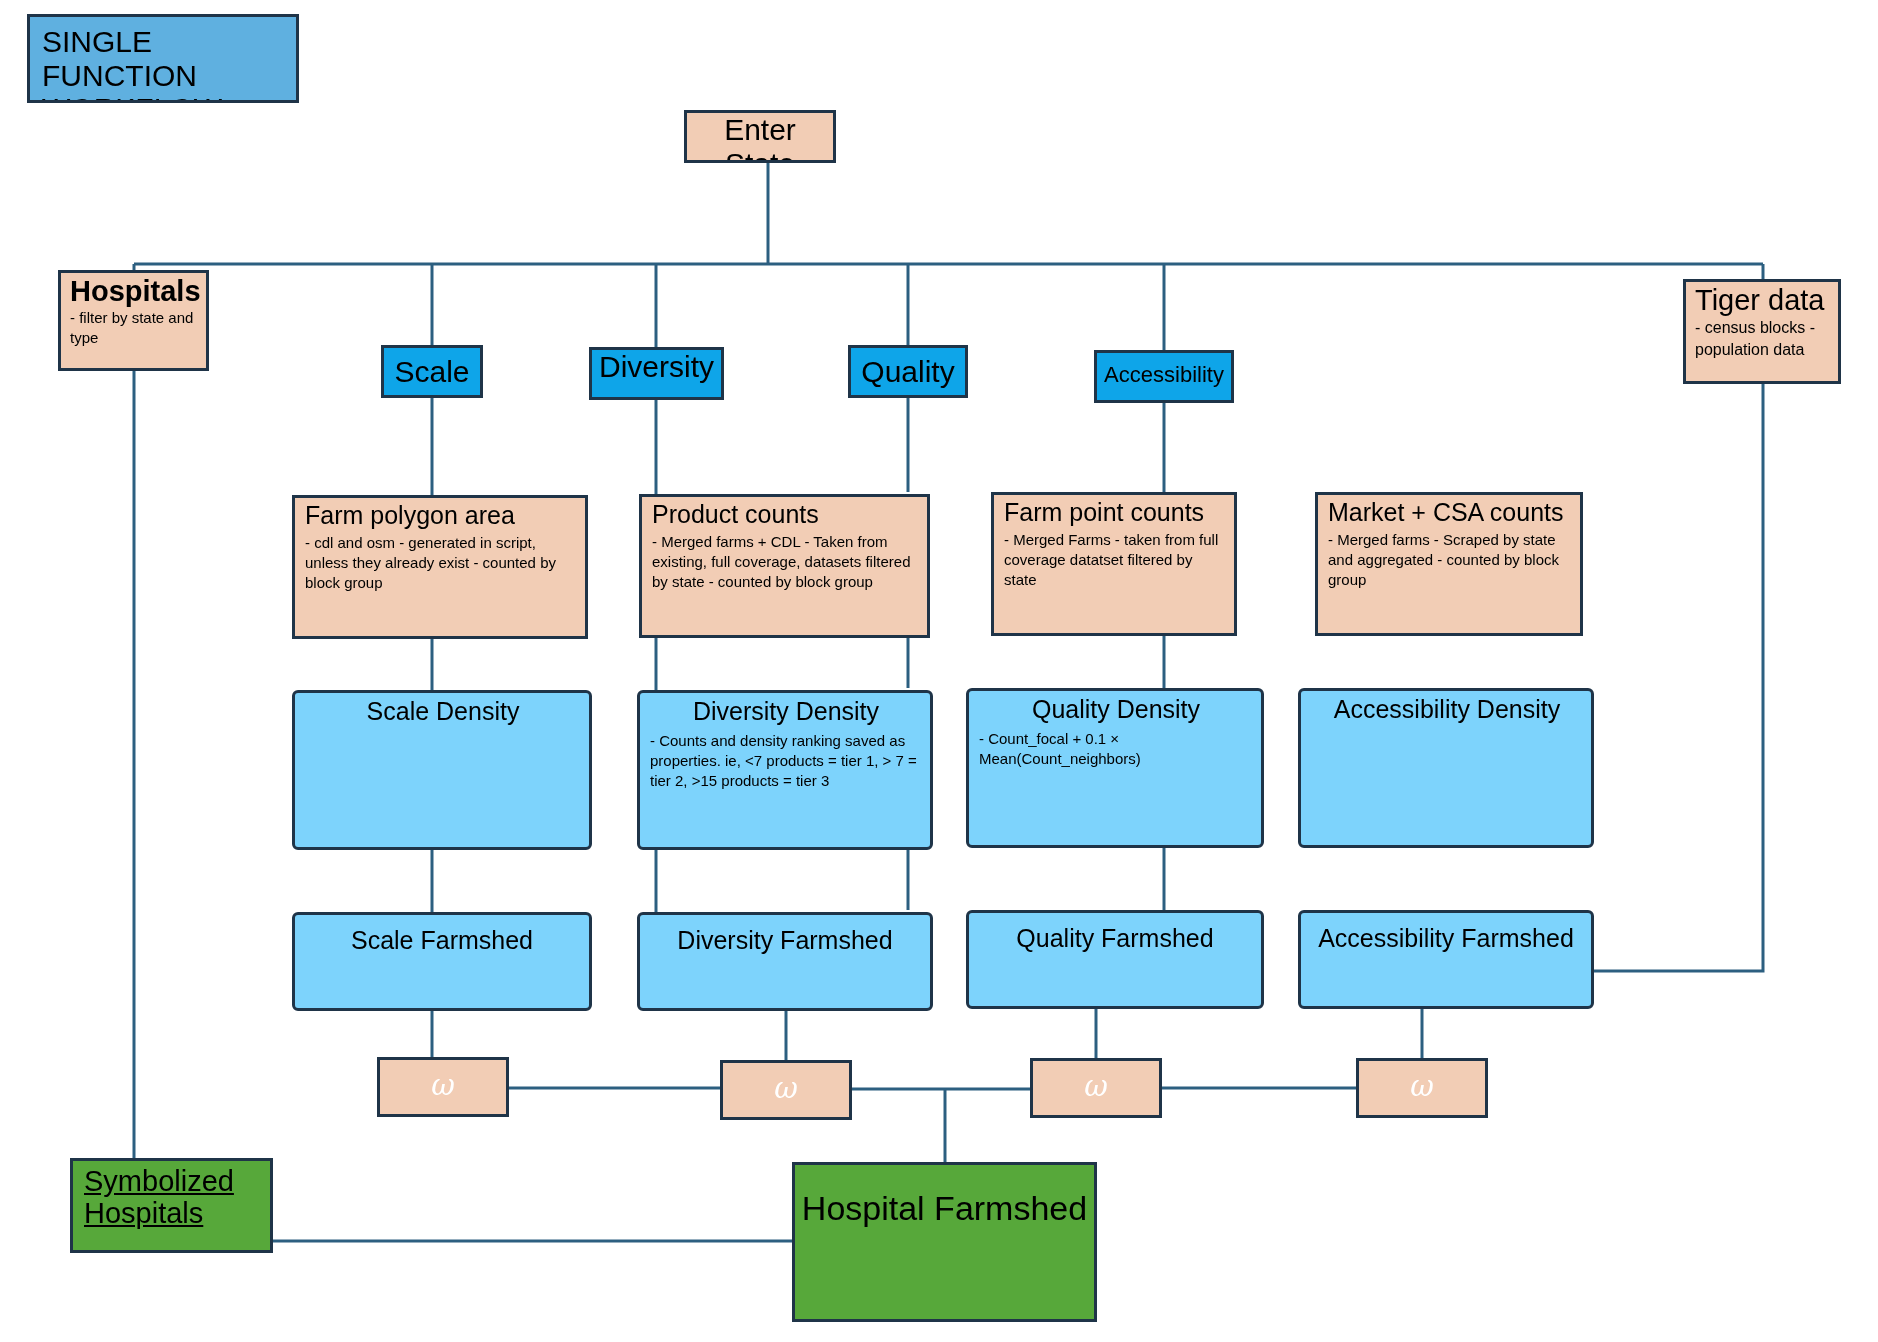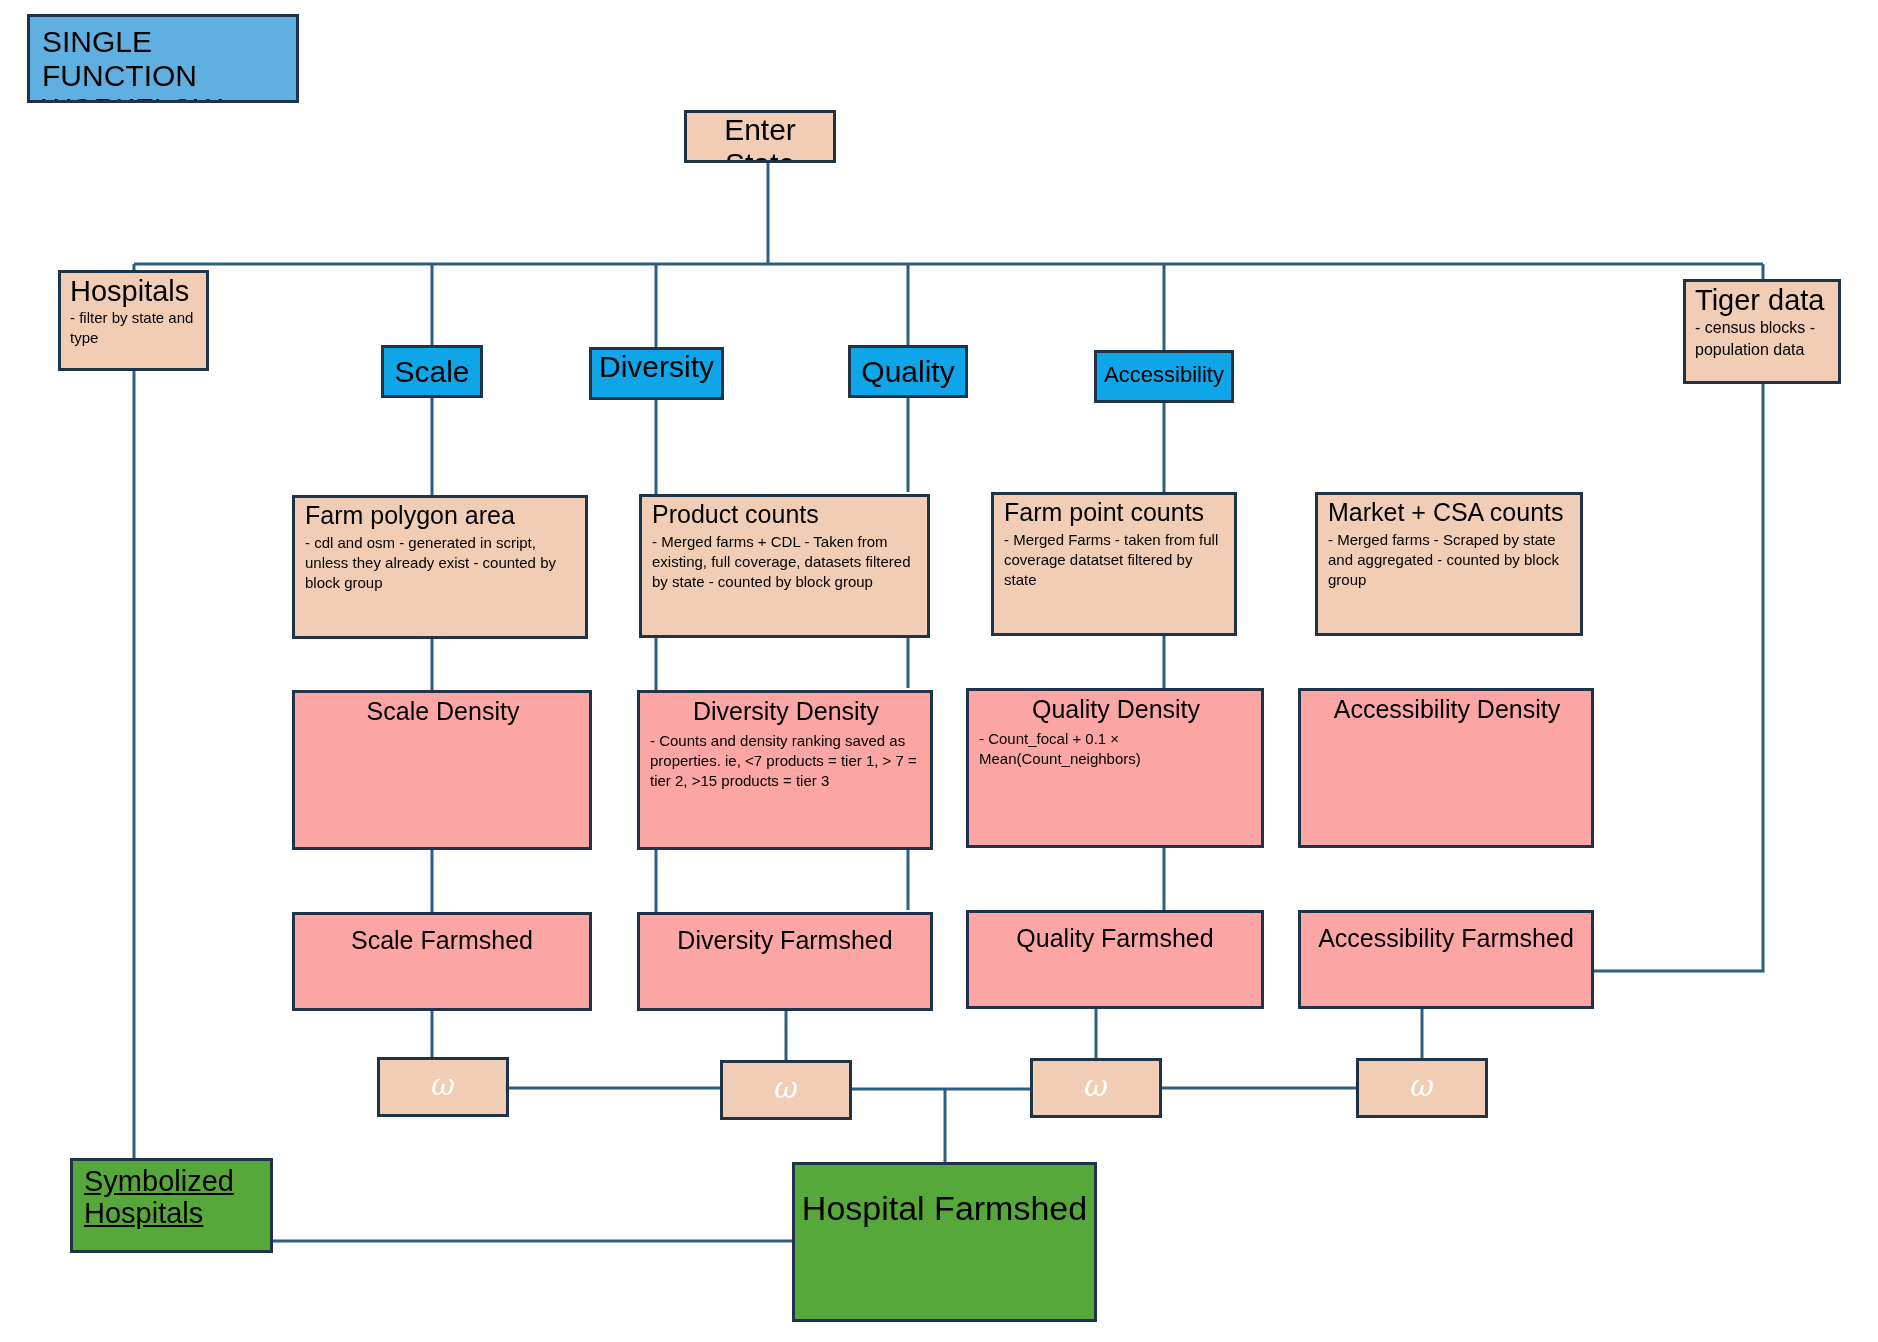--- a/index.html
+++ b/index.html
@@ -26,21 +26,21 @@
   }
   .node {
     position: absolute;
     box-sizing: border-box;
     border: 3px solid #1f3448;
     color: #000000;
     overflow: hidden;
   }
   .peach { background: #f2cdb5; }
   .blue  { background: #0ea5e9; }
-  .green { background: #fca5a5; }
+  .green { background: #7dd3fc; border-radius: 6px; }
   .dgreen{ background: #57a83a; }
   .titlebox { background: #5fb0e0; }
 
   .node .hd {
     display: block;
     line-height: 1.12;
   }
   .node .sub {
     display: block;
     line-height: 1.32;
@@ -55,21 +55,21 @@
   
   #enter-state {
     left: 684px; top: 110px; width: 152px; height: 53px;
     font-size: 30px; text-align: center; 
   }
   
   #hospitals {
     left: 58px; top: 270px; width: 151px; height: 101px;
     padding: 2px 6px 0 9px;
   }
-  #hospitals .hd { font-size: 29px; }
+  #hospitals .hd { font-size: 29px; font-weight: bold; }
   #hospitals .sub { font-size: 15px; margin-top: 1px; }
 
   
   #tiger-data {
     left: 1683px; top: 279px; width: 158px; height: 105px;
     padding: 2px 4px 0 9px;
   }
   #tiger-data .hd { font-size: 29px; }
   #tiger-data .sub { font-size: 16px; margin-top: 1px; }
 

